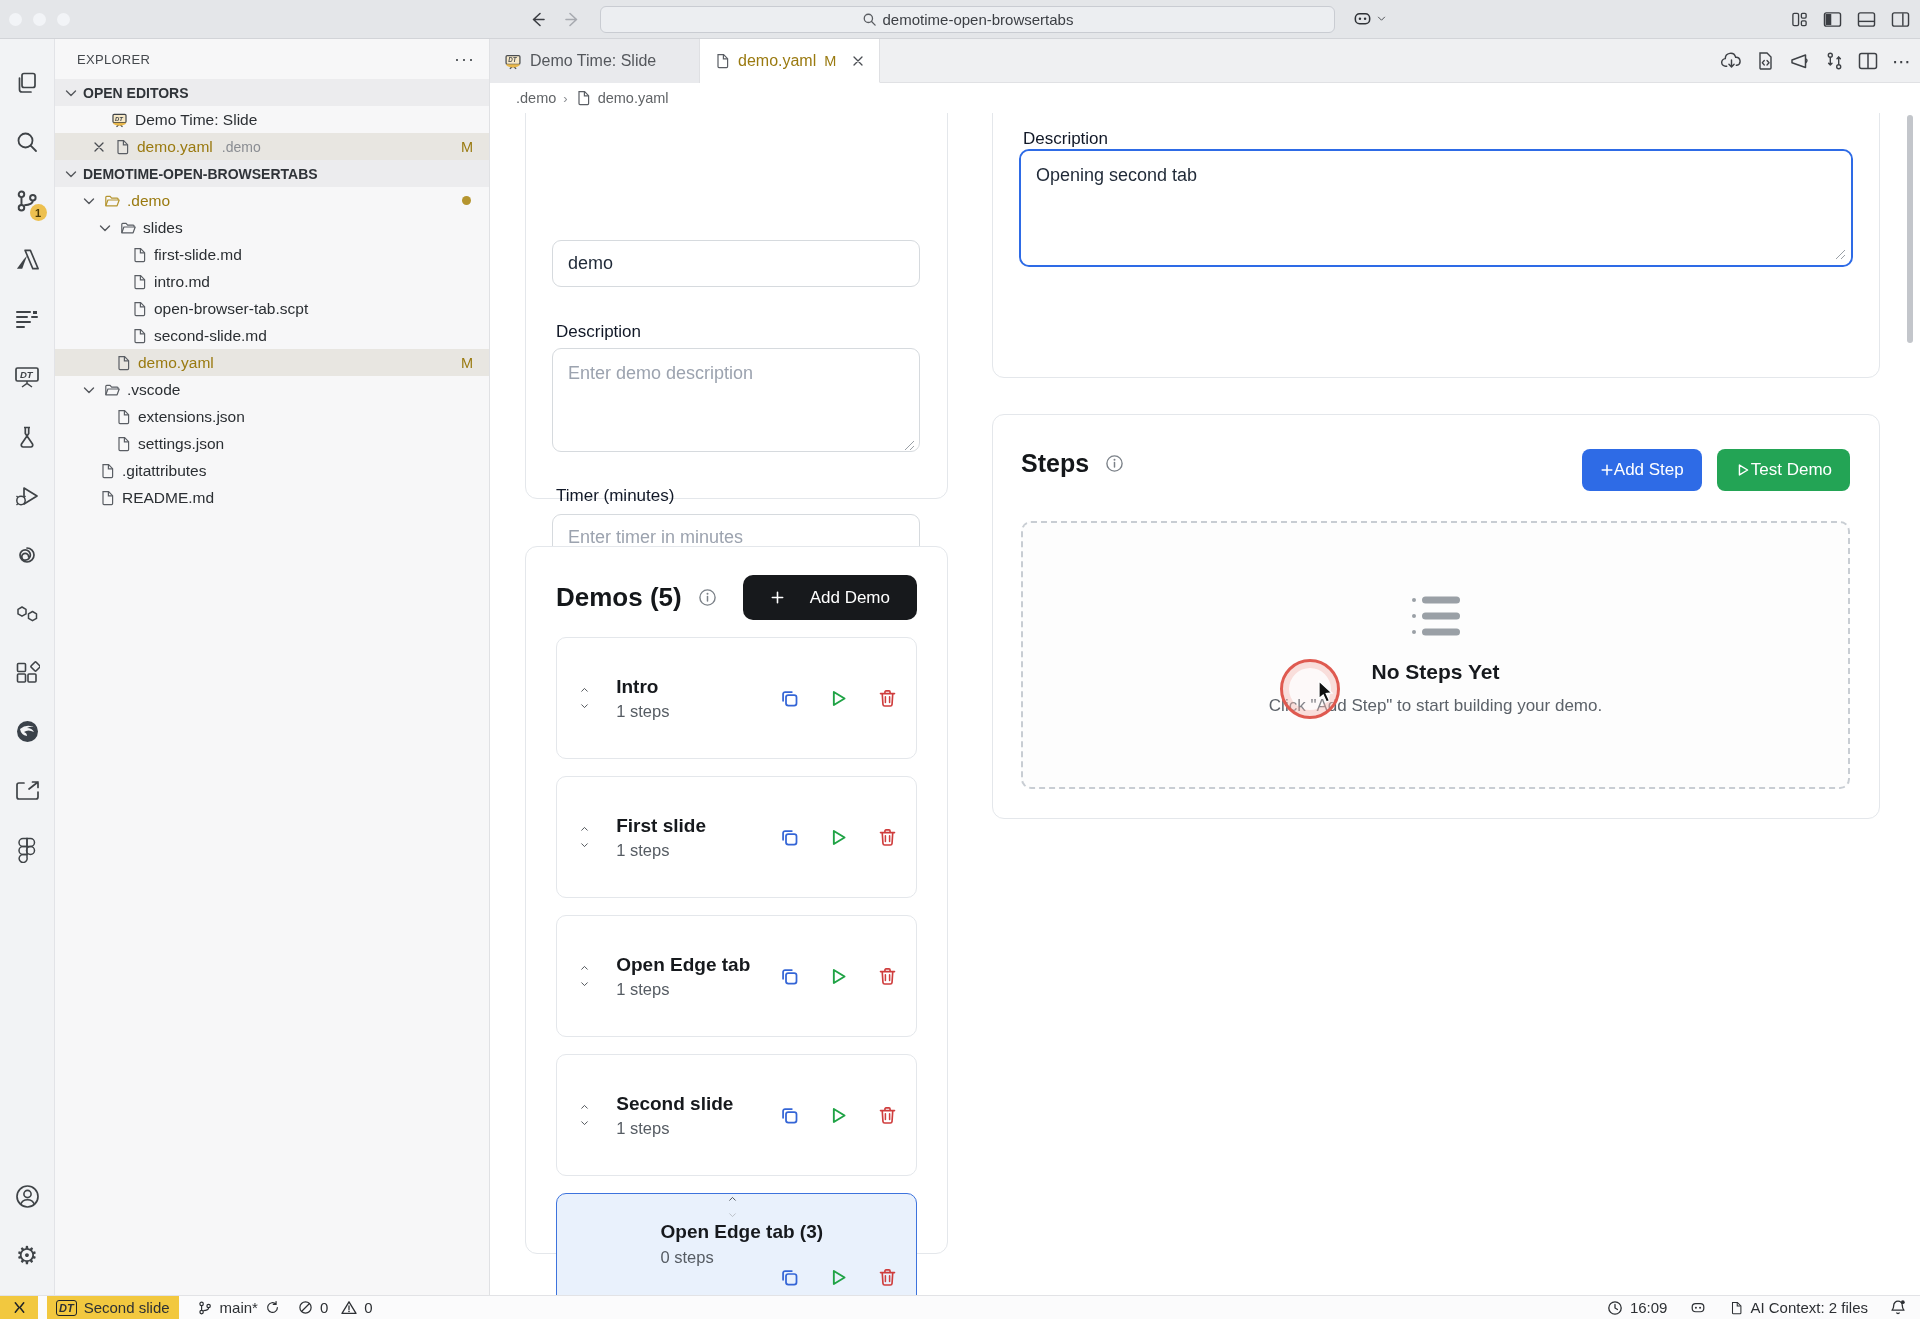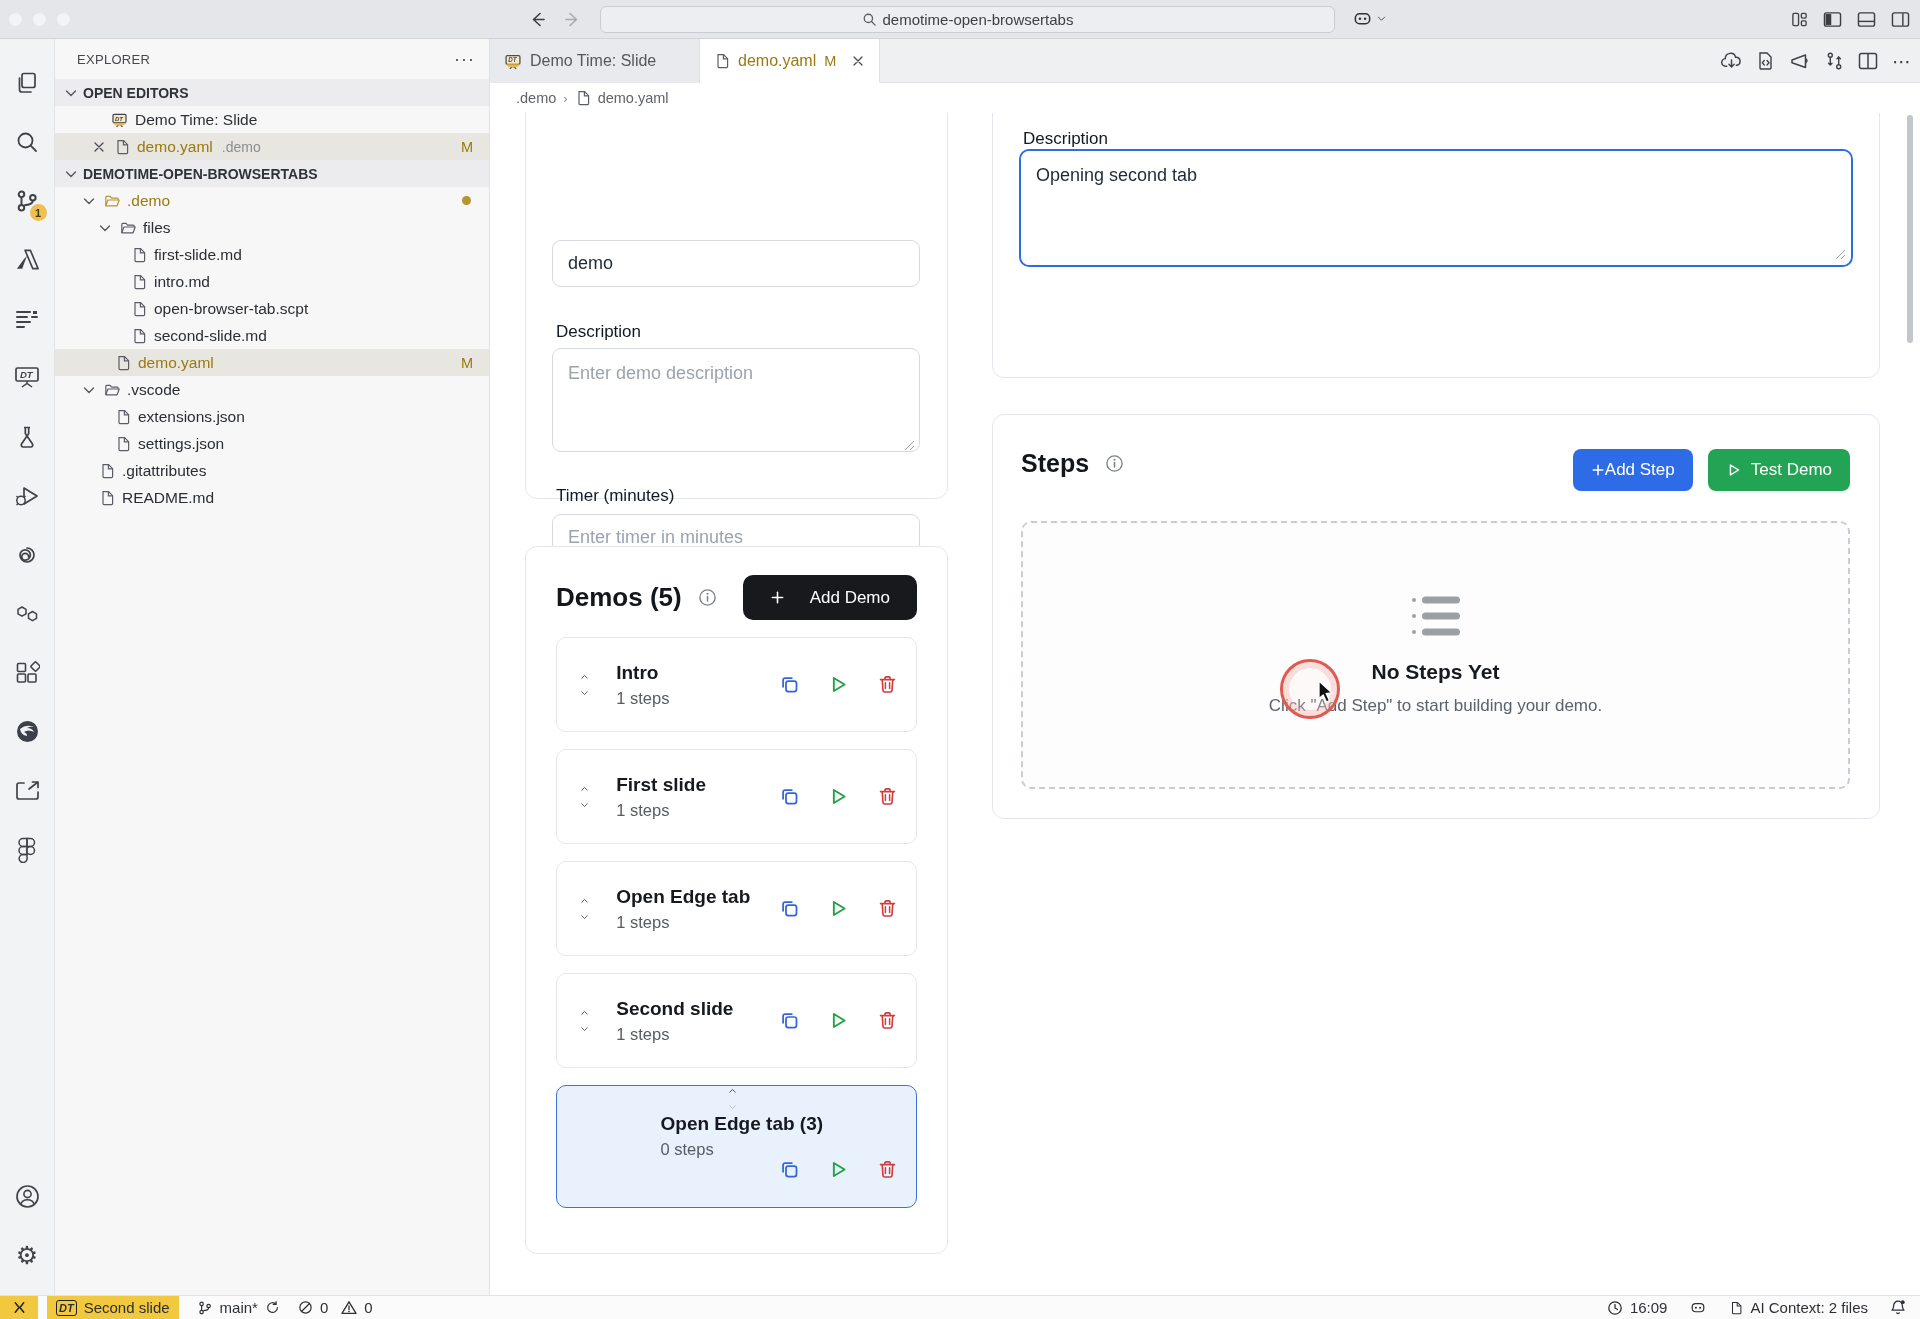--- a/index.html
+++ b/index.html
@@ -62,41 +62,41 @@
   .resize-h { position:absolute; right:5px; bottom:5px; width:11px; height:11px; color:#9aa0a6; }
 
   
   .card-form { left:35px; top:-150px; width:423px; height:536px; padding:0 30px; }
   
   .card-demos { left:35px; top:433px; width:423px; height:708px; padding:28px 30px; }
   .demos-head { display:flex; align-items:center; }
   .demos-title { font-size:26px; font-weight:bold; color:#14171a; }
   .info-i { width:19px; height:19px; color:#7b8188; margin-left:16px; }
   .btn-dark { margin-left:auto; height:45px; padding:0 27px; background:#17191c; color:#fff; border-radius:10px; display:flex; align-items:center; gap:25px; font-size:17px; }
-  .demo-card { position:relative; margin-top:17px; border:1px solid #e4e7eb; border-radius:10px; height:95px; display:flex; align-items:center; padding:0 18px 0 20px; }
+  .demo-card { position:relative; margin-top:17px; border:1px solid #e4e7eb; border-radius:10px; height:122px; display:flex; align-items:center; padding:0 18px 0 20px; }
   .demo-card.sel { background:#e9f1fc; border:1.5px solid #3d73dd;flex-direction:column; }
   .dc-chev { display:flex; flex-direction:column; gap:6px; color:#3c4046; width:26px; }
   .dc-chev .dim { color:#b6bac0; }
   .dc-main { margin-left:14px; width:168px; }
   .dc-title { font-size:19px; font-weight:600; color:#16191d; line-height:1.25; }
   .dc-steps { font-size:16.5px; color:#565c63; margin-top:4px; }
   .dc-actions { display:flex; align-items:center; gap:28px; margin-left:auto; }
   .ic-copy { color:#3465d6; } .ic-play { color:#1fa345; } .ic-trash { color:#cf3d3d; }
 
   
   .card-detail { left:502px; top:-80px; width:888px; height:345px; padding:0 28px; }
   .d-label { position:absolute; left:30px; top:95px; }
   .d-area { position:absolute; left:26px; top:115px; width:834px; height:118px; border:2.5px solid #2e6be6; }
   
   .card-steps { left:502px; top:301px; width:888px; height:405px; padding:0; }
   .steps-head { position:absolute; left:28px; top:34px; display:flex; align-items:center; }
   .steps-title { font-size:25px; font-weight:bold; color:#14171a; }
   .steps-btns { position:absolute; right:29px; top:34px; display:flex; gap:15px; }
   .btn-blue { height:42px; padding:0 18px; background:#2e6be6; color:#fff; border-radius:8px; display:flex; align-items:center; font-size:17px; font-weight:500; }
-  .btn-green { height:42px; padding:0 18px; background:#23a455; color:#fff; border-radius:8px; display:flex; align-items:center; gap:9px; font-size:17px; font-weight:500; }
+  .btn-green { height:42px; padding:0 18px; background:#23a455; color:#fff; border-radius:8px; display:flex; align-items:center; gap:0; font-size:17px; font-weight:500; }
   .dashed { position:absolute; left:28px; top:106px; width:829px; height:268px; border:2px dashed #c8cdd3; border-radius:10px; background:#fdfdfd; display:flex; flex-direction:column; align-items:center; justify-content:center; }
   .empty-title { font-size:21px; font-weight:bold; color:#16191d; margin-top:22px; }
   .empty-hint { font-size:17px; color:#5c6269; margin-top:12px; }
 
   .click-ring { position:absolute; left:790px; top:546px; width:60px; height:60px; border:3px solid #df5a50; border-radius:50%; box-shadow:inset 0 0 0 6px rgba(242,160,150,.30); background:rgba(255,240,240,.25); }
   .cursor { position:absolute; left:827px; top:567px; }
   .wv-scroll { position:absolute; right:7px; top:2px; width:6px; height:228px; border-radius:3px; background:#c3c6cb; }
 
   
   .statusbar { position:absolute; left:0; top:1295px; width:1920px; height:24px; background:#fbfbfc; border-top:1px solid #e2e3e6; display:flex; align-items:center; font-size:15px; color:#2d3034; }
@@ -366,21 +366,21 @@
       <span class="lbl gold">.demo</span>
       <span class="dot-badge"></span>
     </div>
     <div class="row px42">
       <svg class="chev16" viewBox="0 0 16 16">
           <use href="#chev-d"></use>
         </svg>
       <svg class="icon16" viewBox="0 0 16 16">
           <use href="#sym-folder"></use>
         </svg>
-      <span class="lbl">files</span>
+      <span class="lbl">slides</span>
     </div>
     <div class="row px76">
       <svg class="icon16" viewBox="0 0 16 16">
           <use href="#sym-file"></use>
         </svg>
       <span class="lbl">first-slide.md</span>
     </div>
     <div class="row px76">
       <svg class="icon16" viewBox="0 0 16 16">
           <use href="#sym-file"></use>

